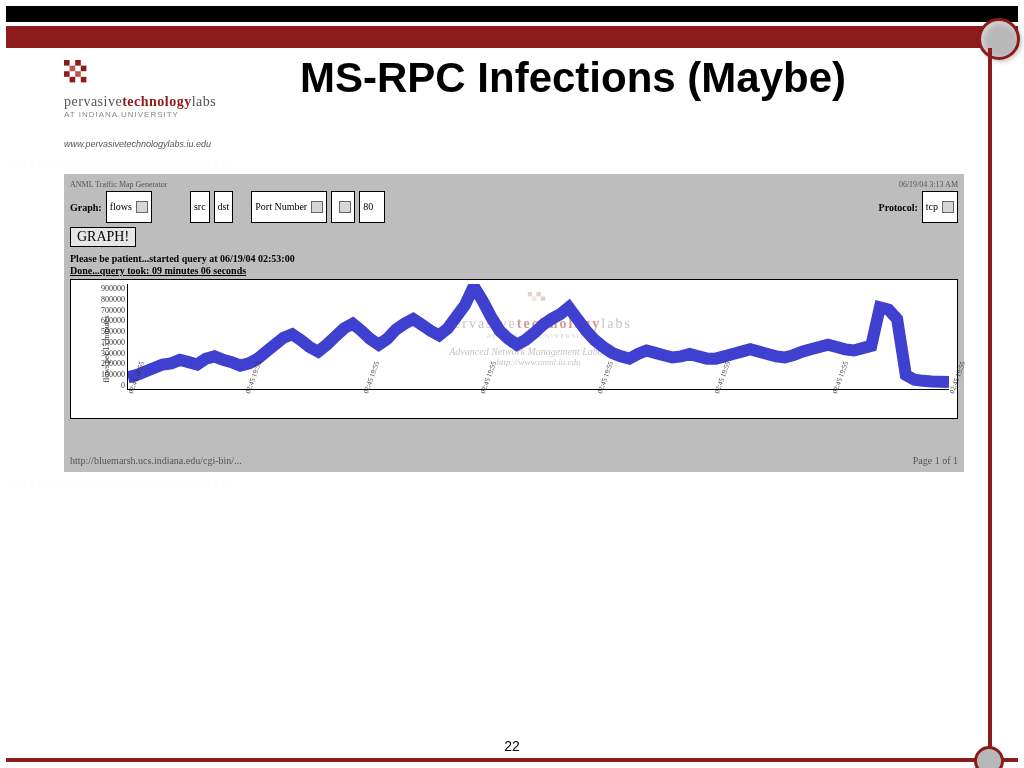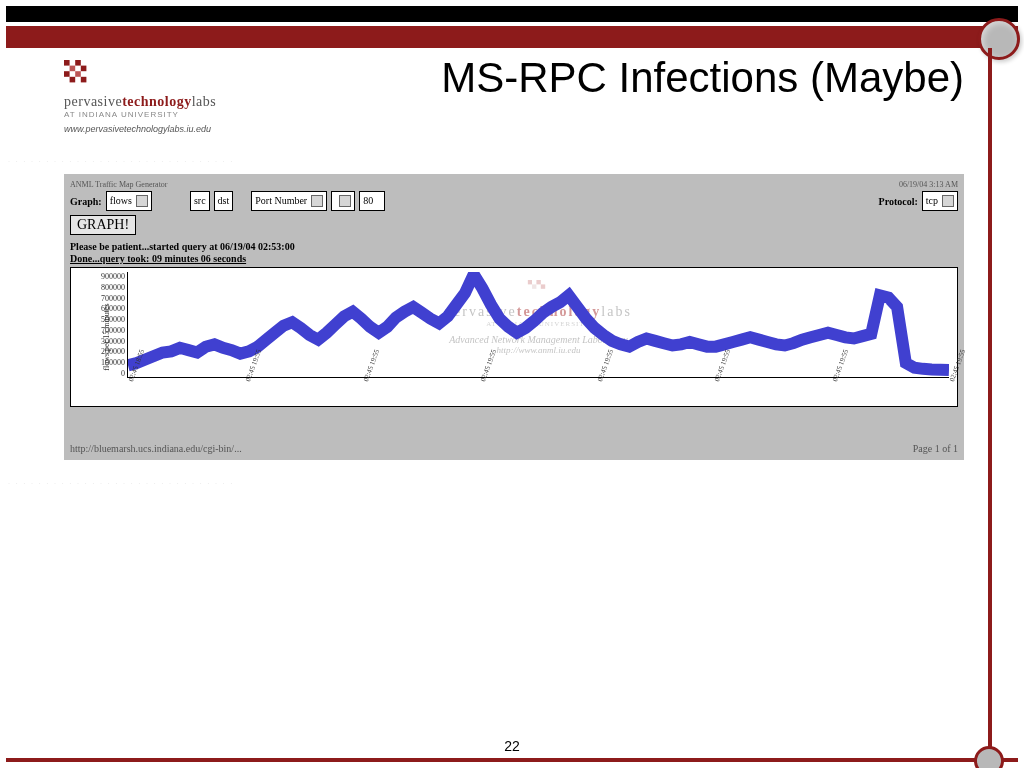--- a/index.html
+++ b/index.html
@@ -68,29 +68,30 @@
   }
   .logo-block .brand {
     display: block;
     margin-top: 4px;
     font-family: Georgia, serif;
     font-size: 14px;
     letter-spacing: 0.5px;
   }
   .logo-block .brand b { color: #8d1b1b; }
   .logo-block .subbrand { font-size: 8px; color: #888; letter-spacing: 1px; }
-  .logo-block .url { font-size: 9px; color: #555; font-style: italic; margin-top: 5px; }
+  .logo-block .url { font-size: 9px; color: #555; font-style: italic; margin-top: 20px; }
   .slide-title {
     position: absolute;
     top: 55px; left: 300px; right: 60px;
     font-family: Arial, sans-serif;
     font-size: 42px;
-    text-align: right;
+    text-align: left;
     line-height: 1.1;
     color: #000;
+    font-weight: bold;
   }
   .panel {
     position: absolute;
     top: 174px; left: 64px; width: 900px;
     background: #bdbdbd;
     padding: 6px;
     font-family: "Times New Roman", serif;
     font-size: 11px;
   }
   .panel-top-row {
@@ -111,21 +112,21 @@
     margin-bottom: 4px;
   }
   .controls .spacer { flex: 1; }
   .controls label { font-weight: bold; }
   .ctl {
     background: #fff;
     border: 1px solid #000;
     padding: 1px 3px;
     font-size: 10px;
     font-family: inherit;
-    height: 20px;
+    height: 32px;
     line-height: 12px;
     display: inline-flex;
     align-items: center;
   }
   .ctl.select::after {
     content: "";
     display: inline-block;
     margin-left: 4px;
     width: 10px; height: 10px;
     background: #d6d6d6;

